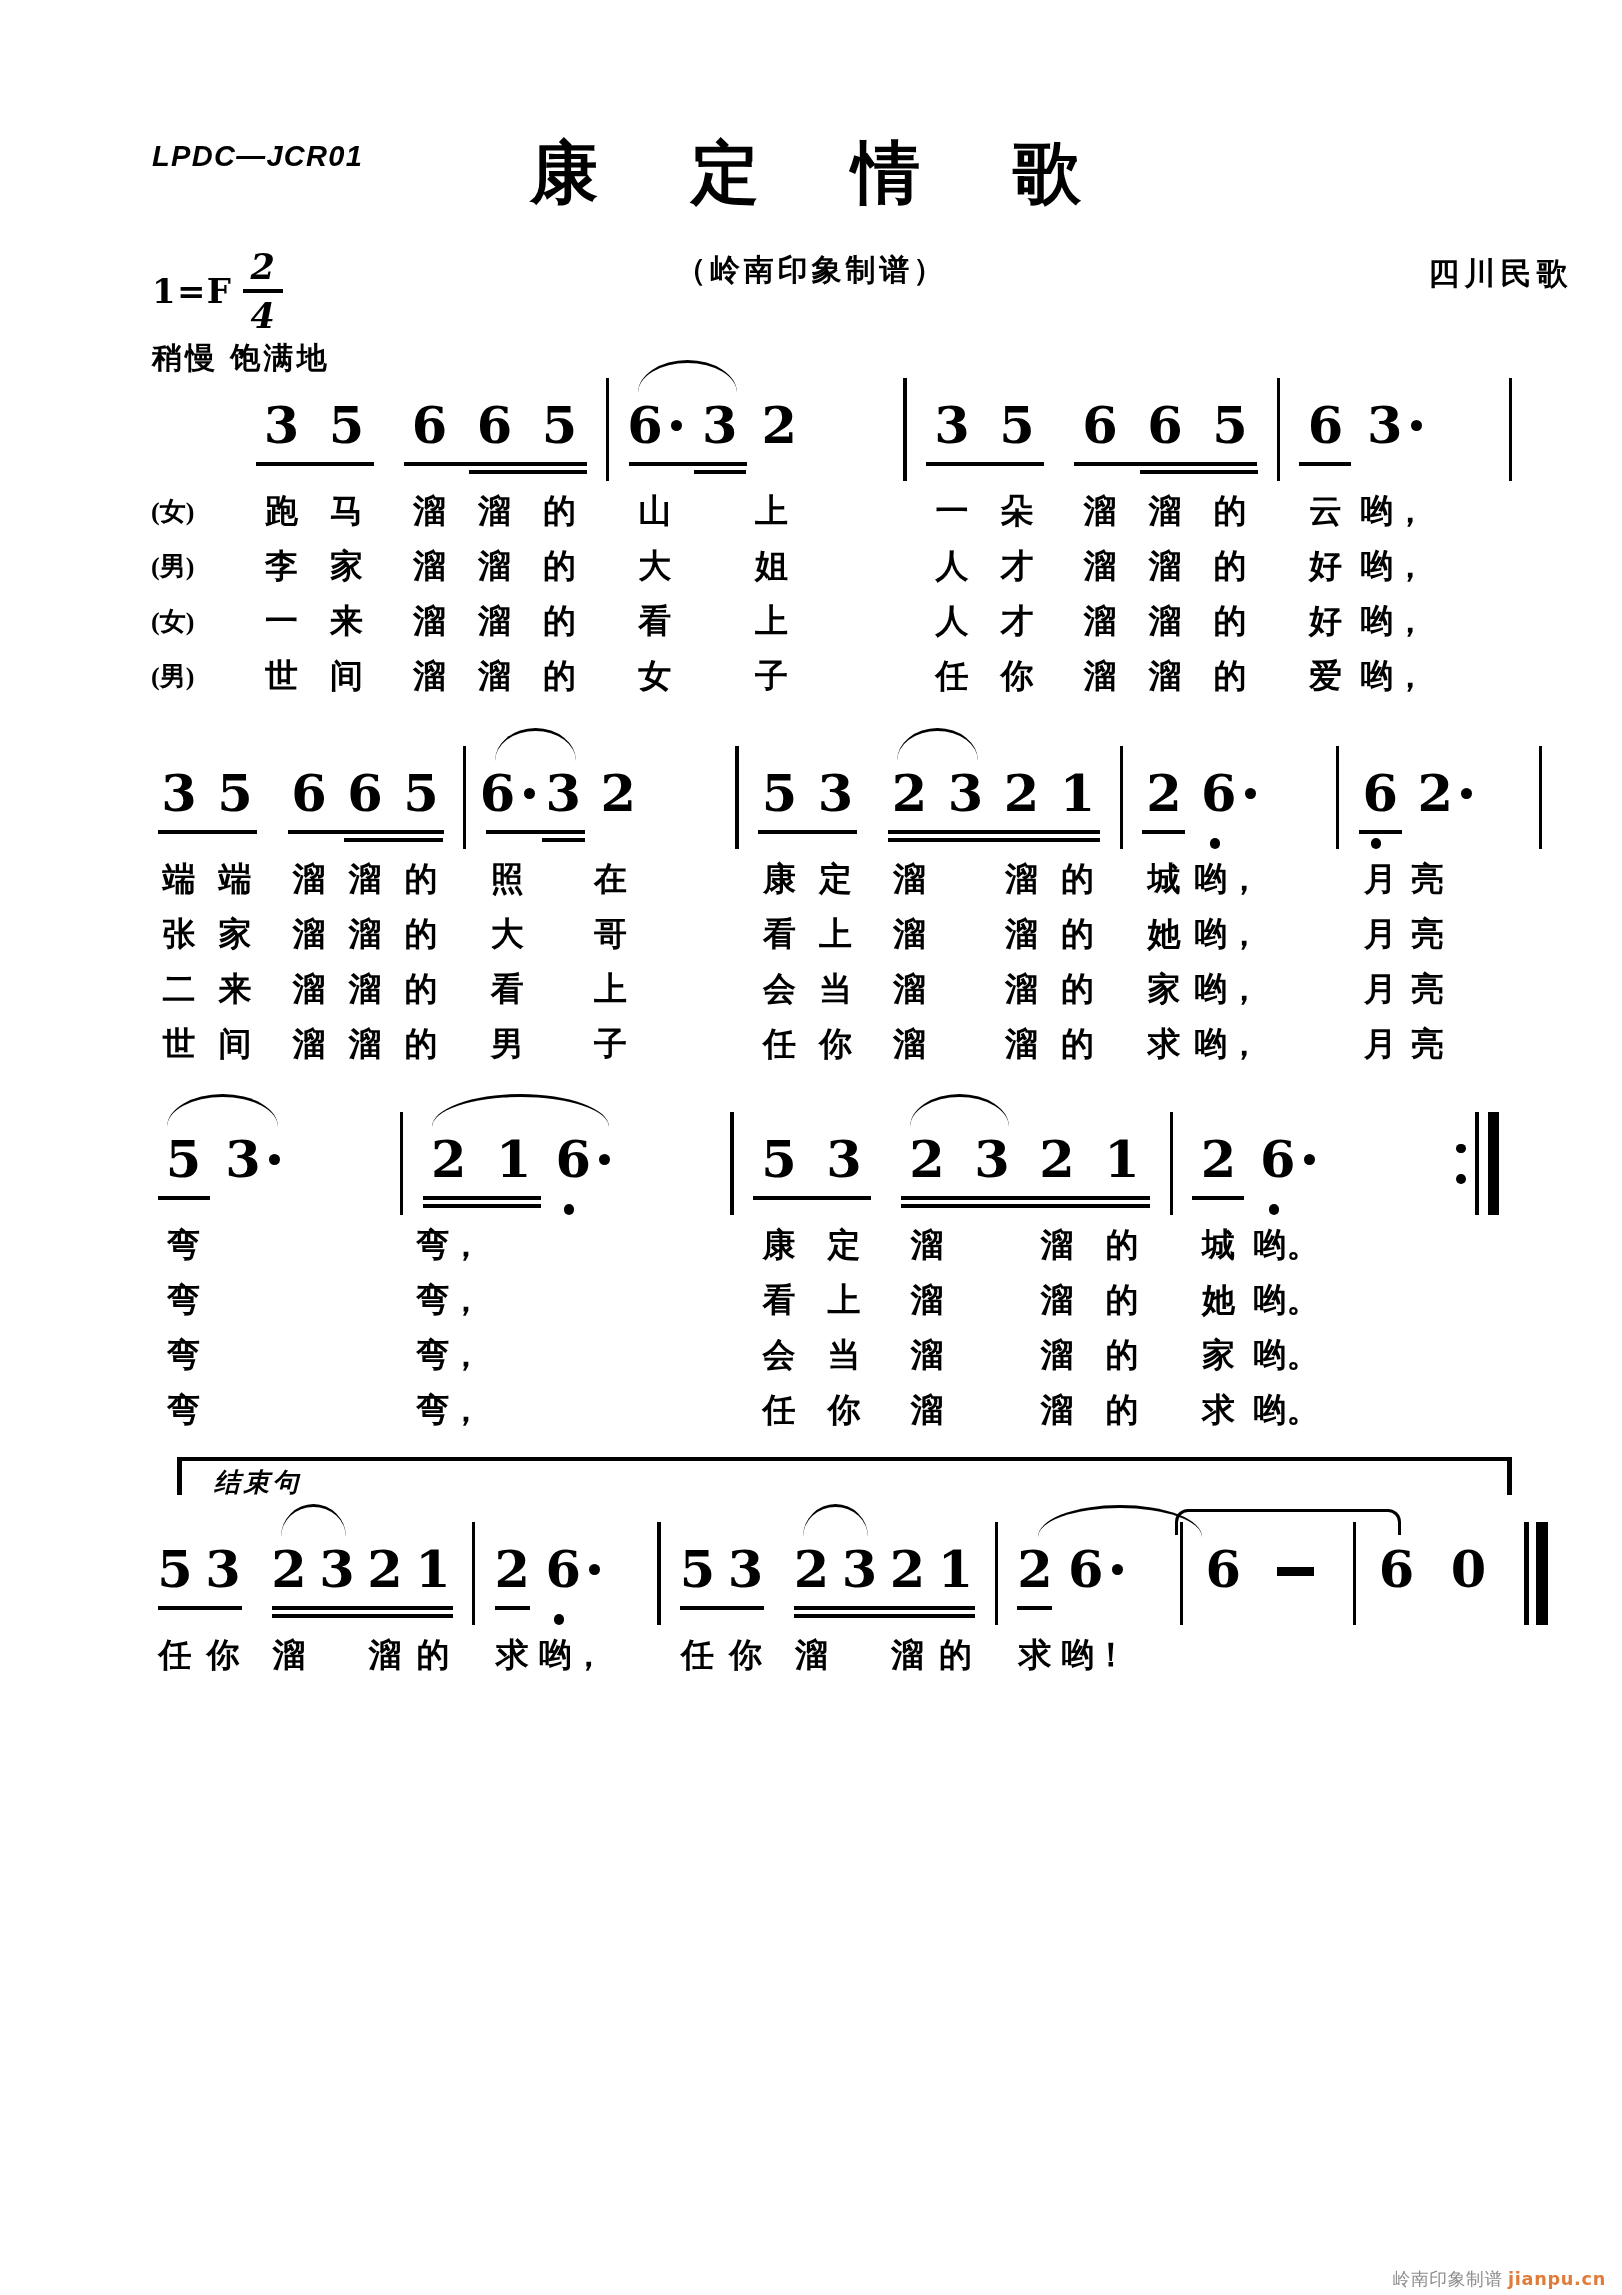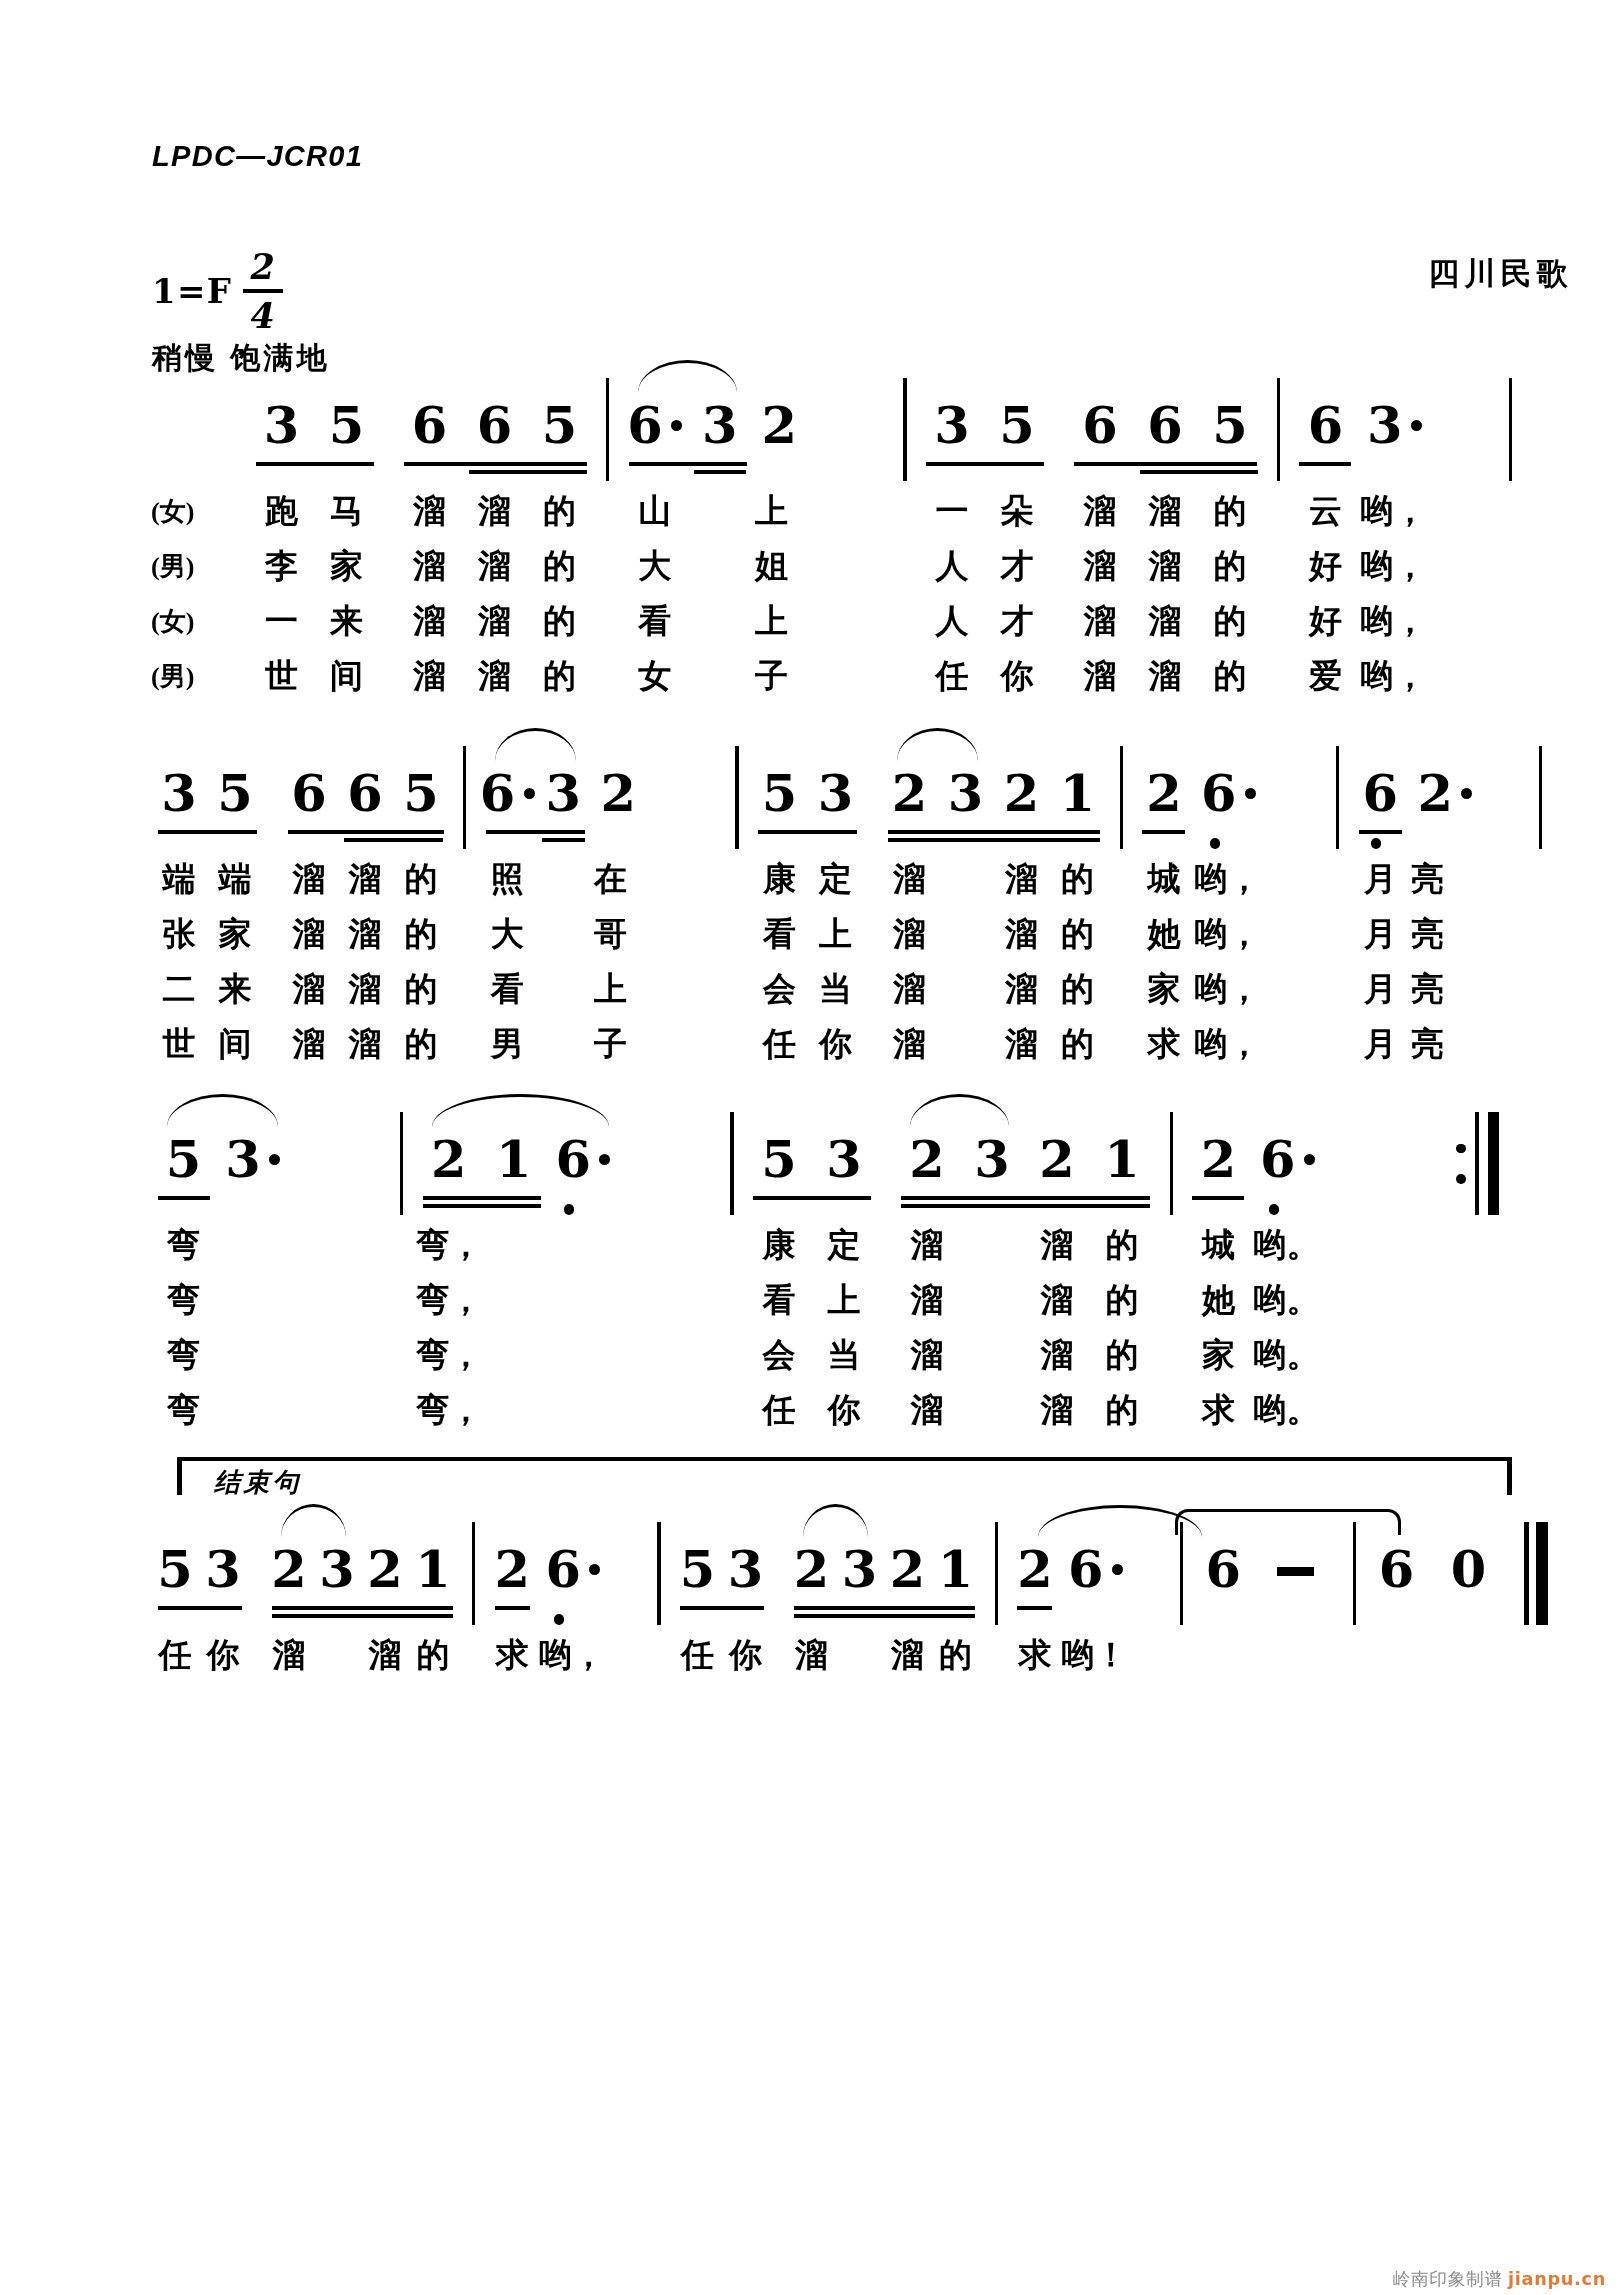--- a/index.html
+++ b/index.html
@@ -79,20 +79,22 @@
   
   .wm{position:absolute;right:17px;bottom:3.9px;font-size:17.7px;letter-spacing:0.7px;}
   .wm .site{color:#8d8d8d;}
   .wm .dom{color:#e07b39;font-weight:700;font-family:"DejaVu Sans",sans-serif;}
 </style>
 </head>
 <body>
 
 <div id="page">
   <div class="catalog">LPDC—JCR01</div>
+  <div class="title">康 定 情 歌</div>
+  <div class="subtitle">（岭南印象制谱）</div>
   <div class="credit">四川民歌</div>
 
   <div class="keysig">
     <span class="keytxt">1=F</span>
     <span class="frac">
       <span class="top">2</span>
       <span class="bot">4</span>
     </span>
   </div>
   <div class="tempo">稍慢 饱满地</div>

